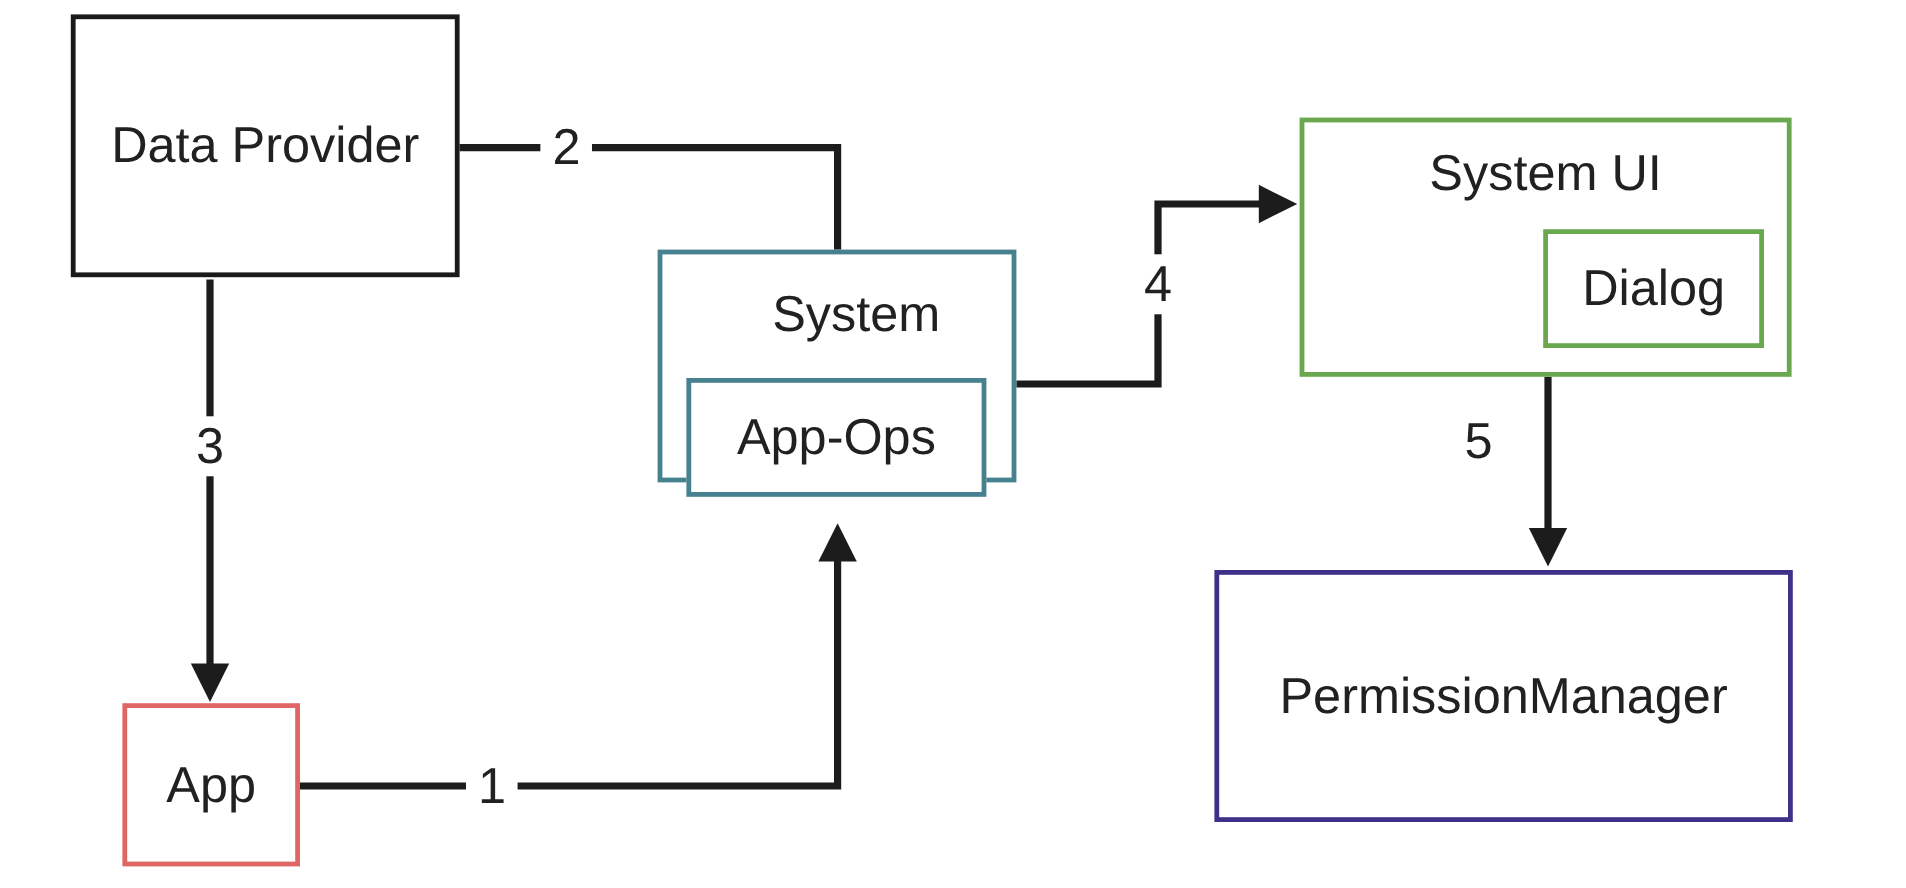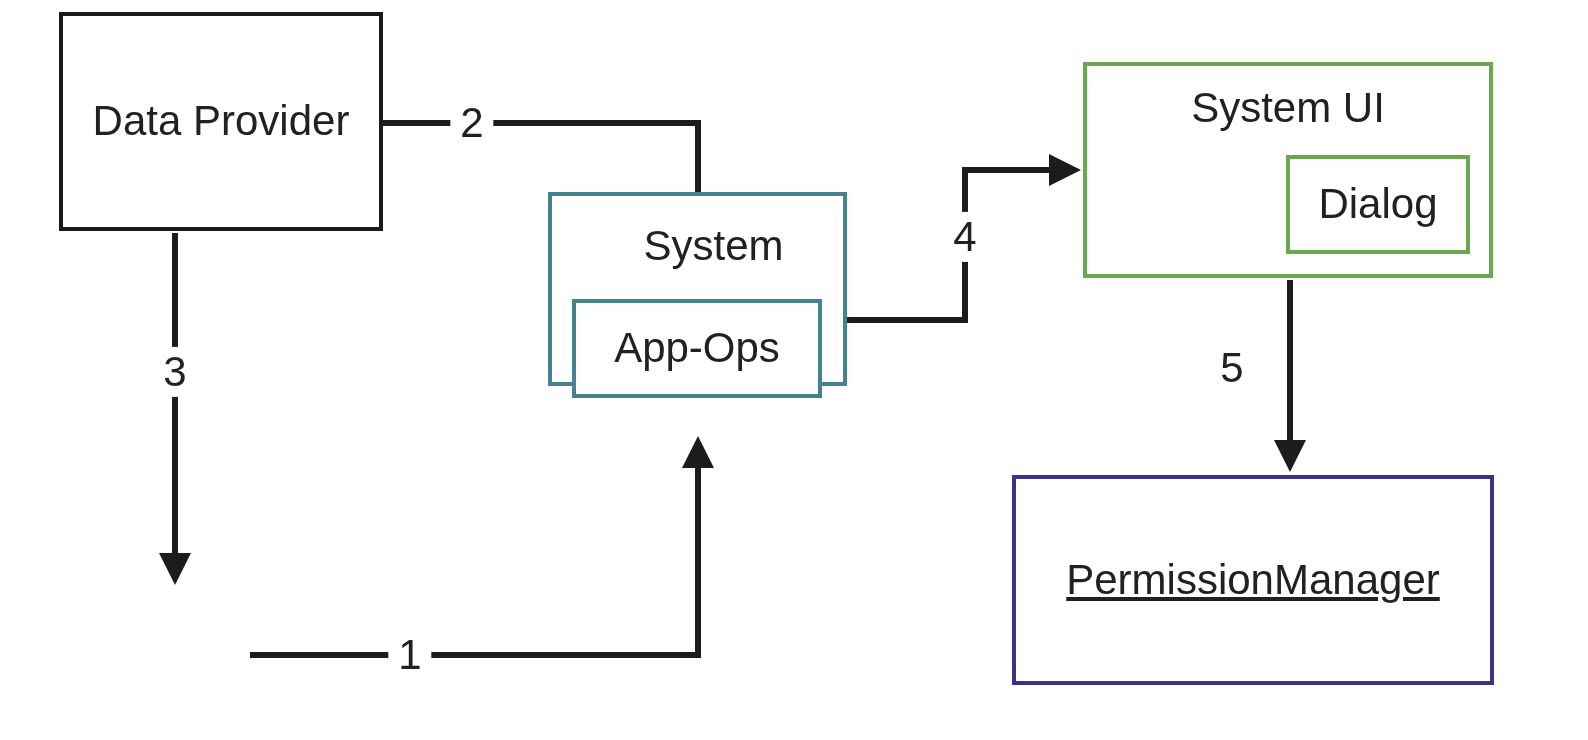--- a/index.html
+++ b/index.html
@@ -66,21 +66,21 @@
     transform: translate(-50%, -50%);
     background: #ffffff;
     padding: 2px 10px;
     font-size: 42px;
     line-height: 1.1;
     color: #212121;
   }
   
   #node-data-provider   { left: 12px;   top: 12px;  width: 324px; height: 219px; }
   #node-app             { left: 102px;  top: 586px; width: 148px; height: 136px; }
-  #node-system          { left: 548px;  top: 192px; width: 299px; height: 194px; padding-top: 26px; padding-left: 32px; }
+  #node-system          { left: 548px;  top: 208px; width: 299px; height: 194px; padding-top: 26px; padding-left: 32px; }
   #node-app-ops         { left: 20px;   top: 103px; width: 250px; height: 99px;  }
   #node-system-ui       { left: 1083px; top: 62px;  width: 410px; height: 216px; padding-top: 18px; }
   #node-dialog          { right: 19px;  top: 89px;  width: 184px; height: 99px;  }
   #node-permission-manager { left: 1012px; top: 475px; width: 482px; height: 210px; }
   
   #edge-label-1 { left: 410px;  top: 655px; }
   #edge-label-2 { left: 472px;  top: 123px; }
   #edge-label-3 { left: 175px;  top: 372px; }
   #edge-label-4 { left: 965px;  top: 237px; }
   #edge-label-5 { left: 1232px; top: 368px; }
@@ -105,36 +105,39 @@
     <polygon points="1081,170 1049,154 1049,186"></polygon>
 
     <line x1="1290" y1="280" x2="1290" y2="444"></line>
     <polygon points="1290,472 1274,440 1306,440"></polygon>
   </svg>
 
   <div class="node center" id="node-data-provider" style="border-color: rgb(26, 26, 26); margin-left: 47px;">
     <span>Data Provider</span>
   </div>
 
+  <div class="node center" id="node-app" style="border-color: rgb(224, 102, 102);">
+    <span>App</span>
+  </div>
 
   <div class="node top-label" id="node-system" style="border-color: rgb(69, 129, 142);">
     <span class="toplbl">System</span>
     <div class="inner-node" id="node-app-ops" style="border-color: rgb(69, 129, 142); text-align: center;">
       <span>App-Ops</span>
     </div>
   </div>
 
-  <div class="node top-label" id="node-system-ui" style="border-color: rgb(106, 168, 79);">
+  <div class="node top-label" id="node-system-ui" style="border-color: rgb(106, 168, 79); margin-top: 36px;">
     <span class="toplbl">System UI</span>
     <div class="inner-node" id="node-dialog" style="border-color: rgb(106, 168, 79); align-items: center;">
       <span>Dialog</span>
     </div>
   </div>
 
-  <div class="node center" id="node-permission-manager" style="border-color: rgb(61, 49, 137); text-decoration: underline;">
+  <div class="node center" id="node-permission-manager" style="border-color: rgb(61, 49, 137);">
     <span>PermissionManager</span>
   </div>
 
   <div class="edge-label" id="edge-label-1">1</div>
   <div class="edge-label" id="edge-label-2">2</div>
   <div class="edge-label" id="edge-label-3">3</div>
   <div class="edge-label" id="edge-label-4">4</div>
   <div class="edge-label" id="edge-label-5">5</div>
 
 </div>

